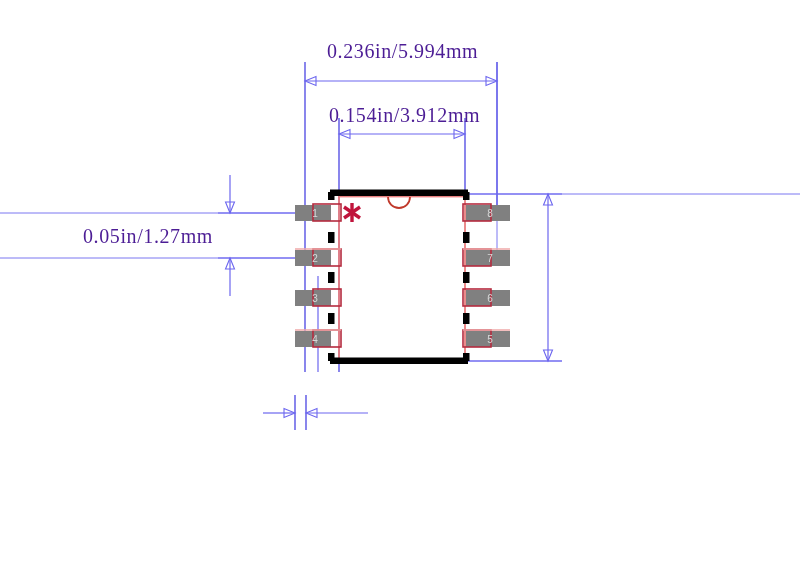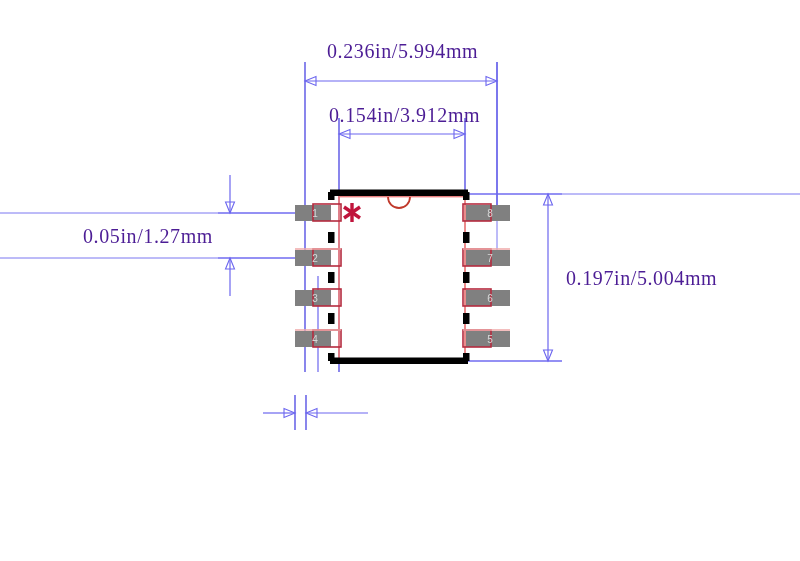--- a/index.html
+++ b/index.html
@@ -160,21 +160,20 @@
       </g>
     </g>
   </svg>
 
   <div class="dim-label" style="left:327px; top:41px;">0.236in/5.994mm</div>
 
   <div class="dim-label" style="left:329px; top:105px;">0.154in/3.912mm</div>
 
   <div class="dim-label" style="left:83px; top:226px;text-align:right;">0.05in/1.27mm</div>
 
-  <div class="dim-label" style="left:566px; top:268px;">0.197in/5.004mm</div>
 
 
   <div class="pad-num" style="left:308px; top:209px; width:14px;">1</div>
   <div class="pad-num" style="left:308px; top:254px; width:14px;">2</div>
   <div class="pad-num" style="left:308px; top:294px; width:14px;">3</div>
   <div class="pad-num" style="left:308px; top:335px; width:14px;">4</div>
 
   <div class="pad-num" style="left:483px; top:209px; width:14px;">8</div>
   <div class="pad-num" style="left:483px; top:254px; width:14px;">7</div>
   <div class="pad-num" style="left:483px; top:294px; width:14px;">6</div>

